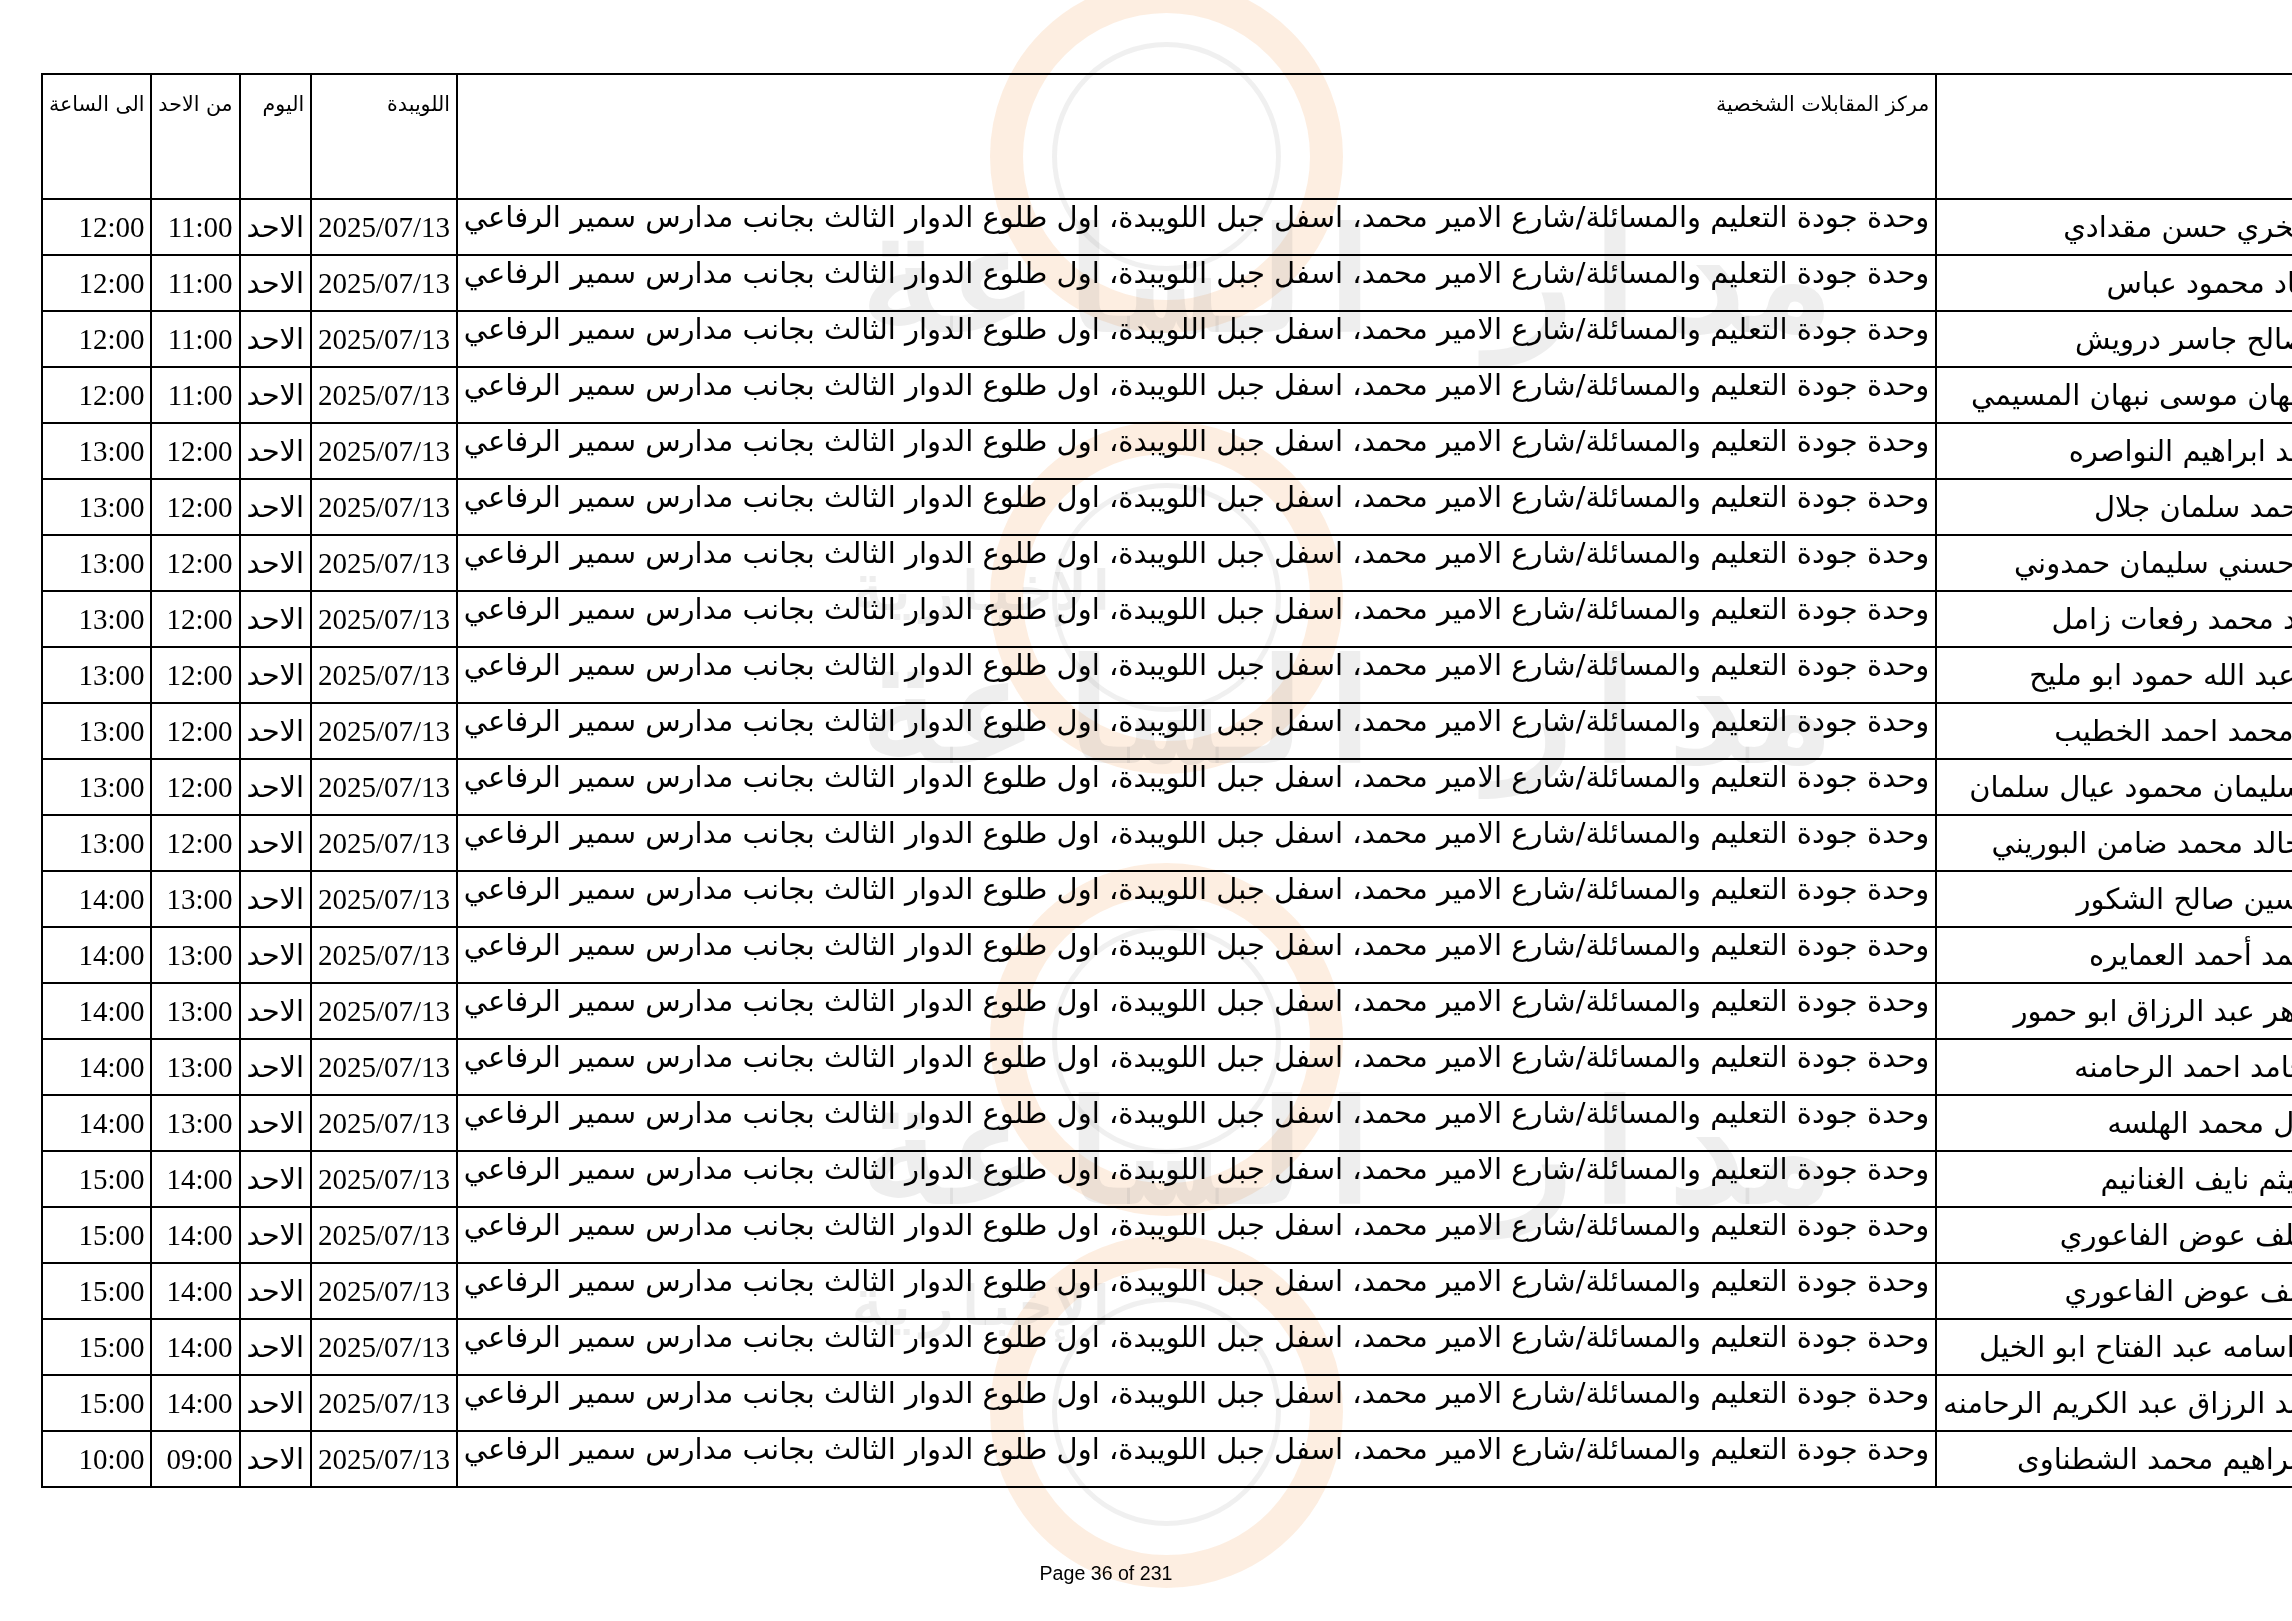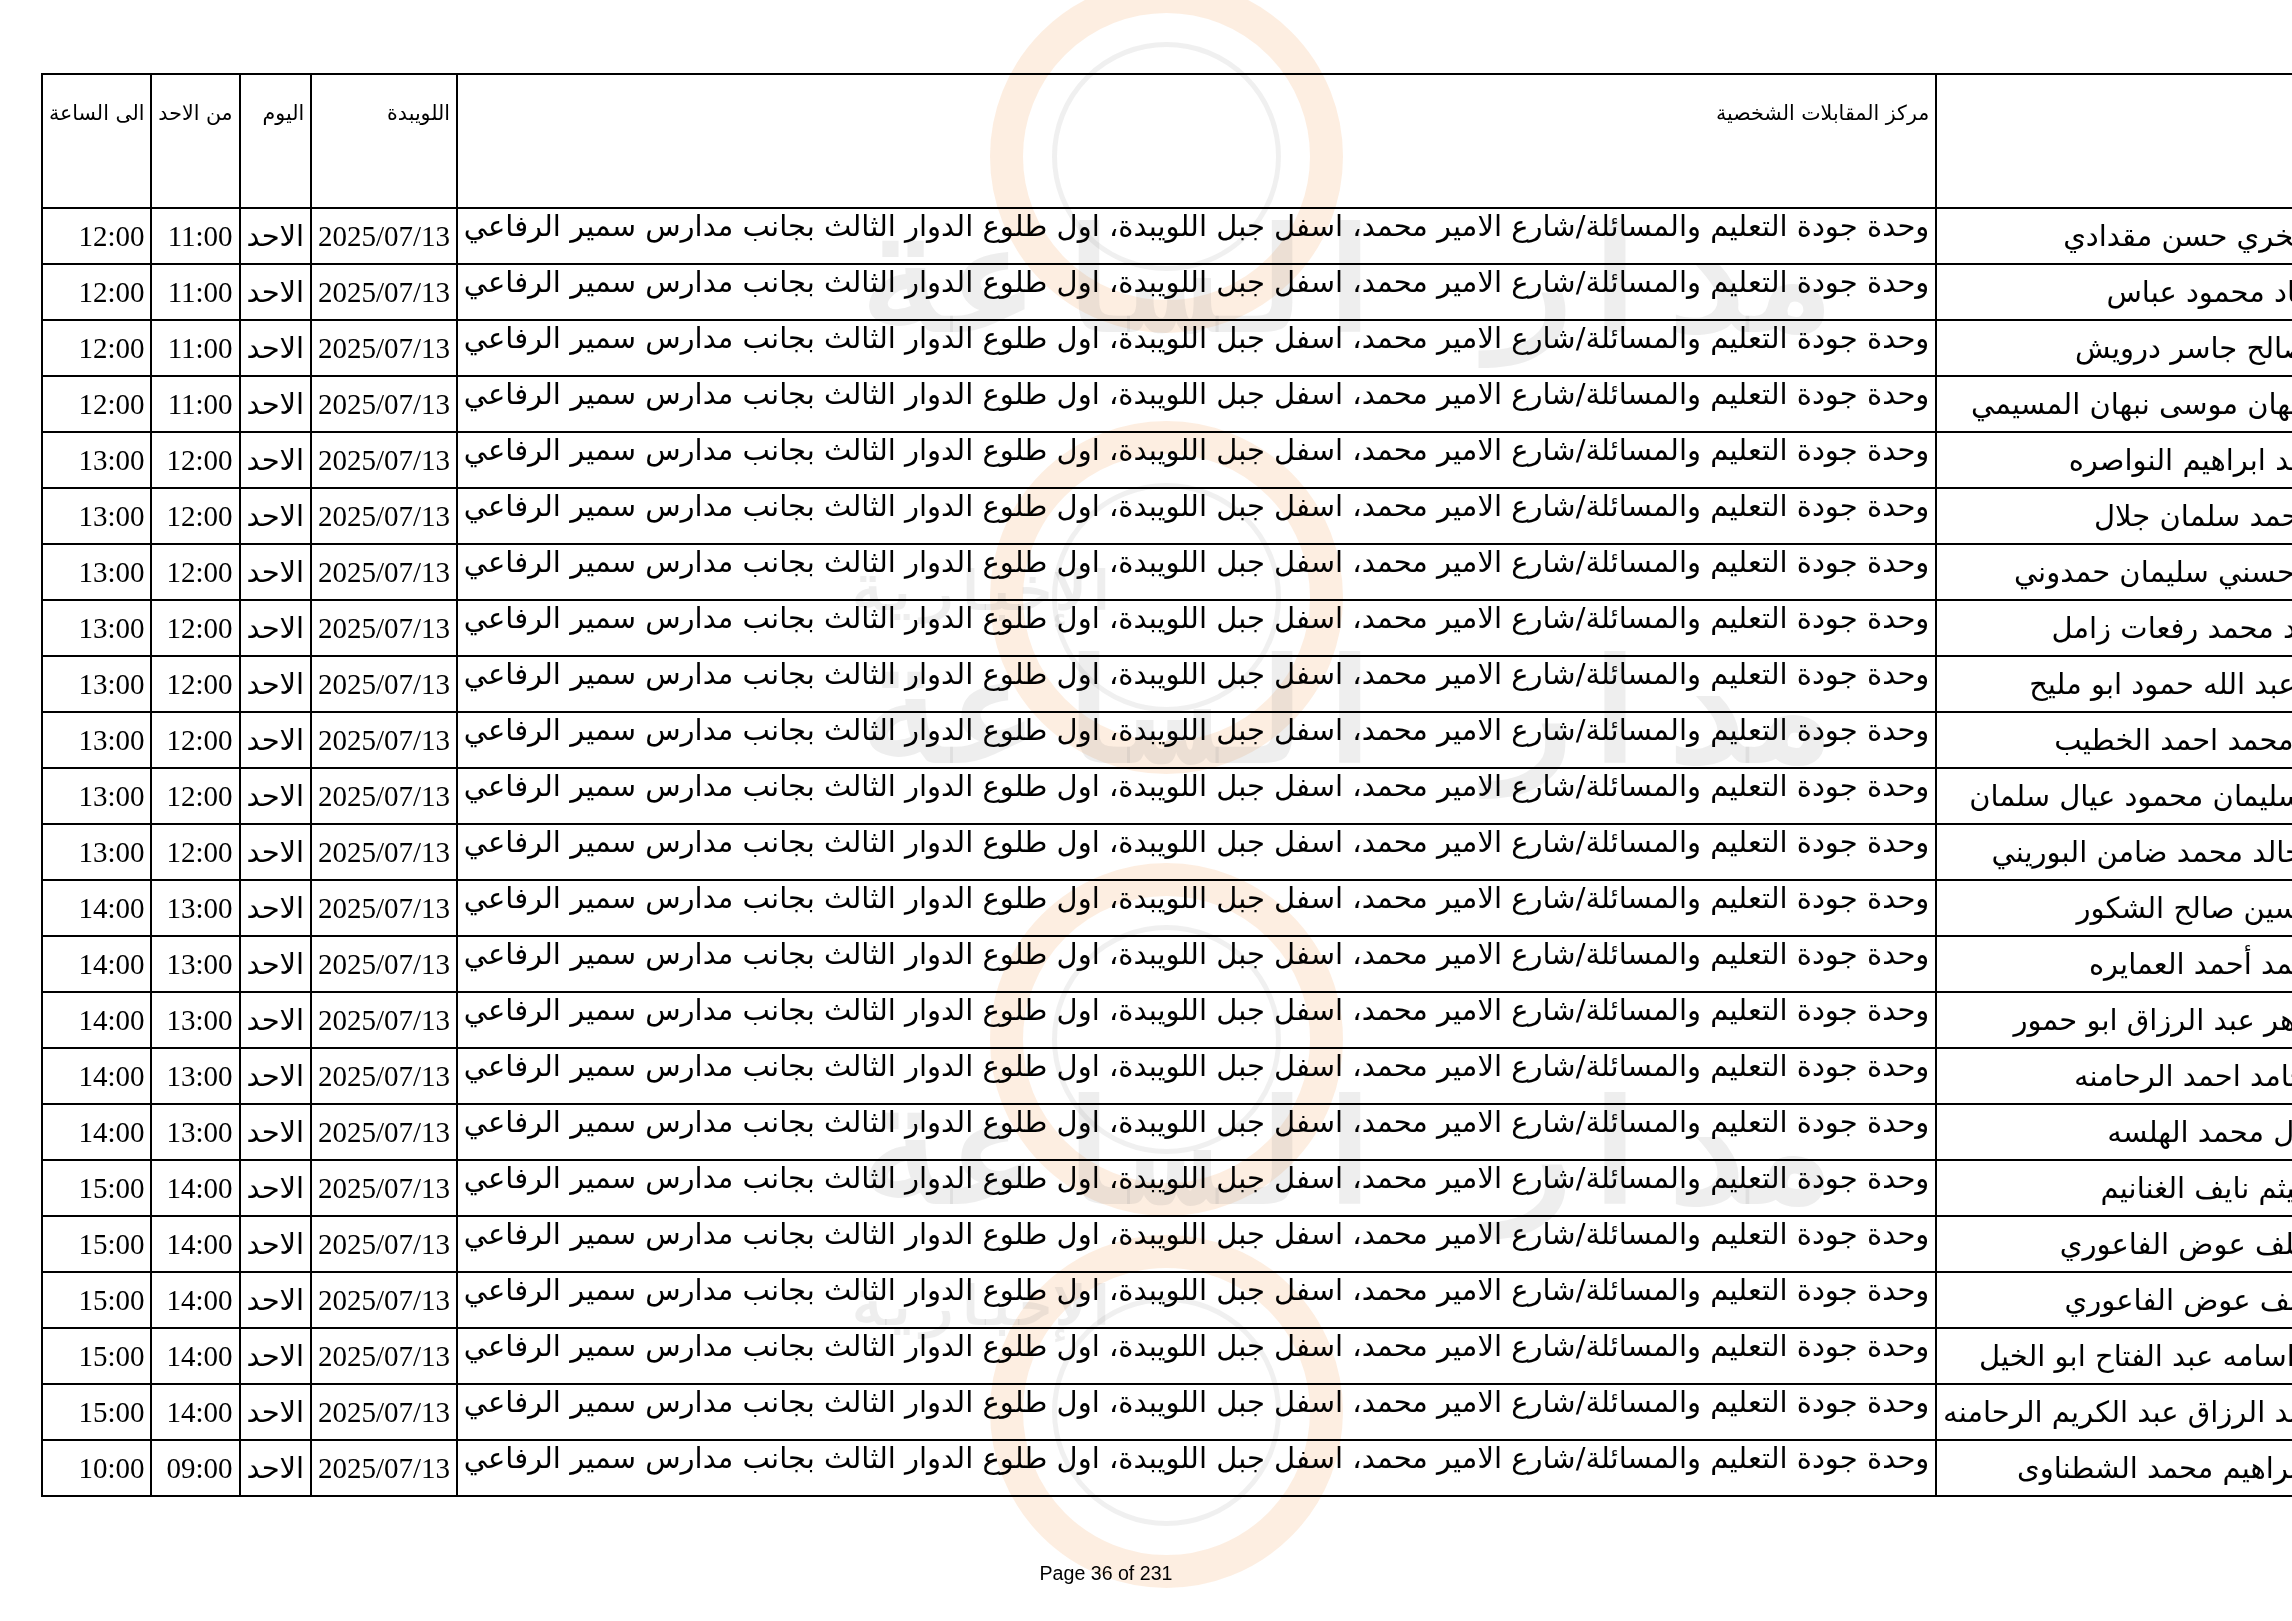--- a/index.html
+++ b/index.html
@@ -3,21 +3,21 @@
 <meta charset="utf-8">
 <style>
   html, body { margin:0; padding:0; background:#ffffff; }
   body { width:2293px; height:1621px; position:relative; overflow:hidden; font-family:"Liberation Serif", serif; color:#000; }
   .watermark { position:absolute; pointer-events:none; z-index:0; }
   .wm-clock { width:353px; height:353px; border-radius:50%; border:33px solid rgba(245,160,90,0.18); box-sizing:border-box; position:absolute; }
   .wm-clock-inner { position:absolute; left:29px; top:29px; right:29px; bottom:29px; border-radius:50%; border:5.9px solid rgba(170,170,170,0.18); }
   .wm-text { position:absolute; font-family:Liberation Mono, monospace; font-weight:bold; color:rgba(150,150,150,0.16); direction:rtl; white-space:nowrap; }
   table.sched { position:absolute; left:41px; top:73px; border-collapse:collapse; table-layout:fixed; direction:rtl; z-index:1; }
   table.sched td, table.sched th { border:2.9px solid #000; padding:0 5.9px; overflow:hidden; white-space:nowrap; }
-  table.sched th { height:106px; vertical-align:top; text-align:right; font-family:"DejaVu Sans", sans-serif; font-weight:normal; font-size:20.6px; padding-top:26px; }
+  table.sched th { height:106px; vertical-align:top; text-align:right; font-family:"DejaVu Sans", sans-serif; font-weight:normal; font-size:20.6px; padding-top:17px; }
   table.sched td { height:54px; font-size:29px; }
   td.name { text-align:right; vertical-align:middle; font-family:"DejaVu Sans", sans-serif; font-size:21.6px; padding-right:13.7px; }
   td.addr { text-align:right; vertical-align:top; font-family:"DejaVu Sans", sans-serif; font-size:19.6px; padding-top:7.8px; padding-right:3.9px; }
   td.day { text-align:left; vertical-align:middle; font-family:"DejaVu Sans", sans-serif; font-size:19.6px;margin-left:36px; }
   td.date, td.time { text-align:left; vertical-align:middle; font-family:"Liberation Serif", serif; font-size:29px; direction:ltr; }
   td.date { text-align:right; }
   td.time { text-align:right; }
   .footer { position:absolute; top:1562px; left:0; width:2212px; text-align:center; font-family:"Liberation Sans", sans-serif; font-size:19.6px; z-index:1; }
   .footer span { display:inline-block; margin-left:0; }
 </style>

